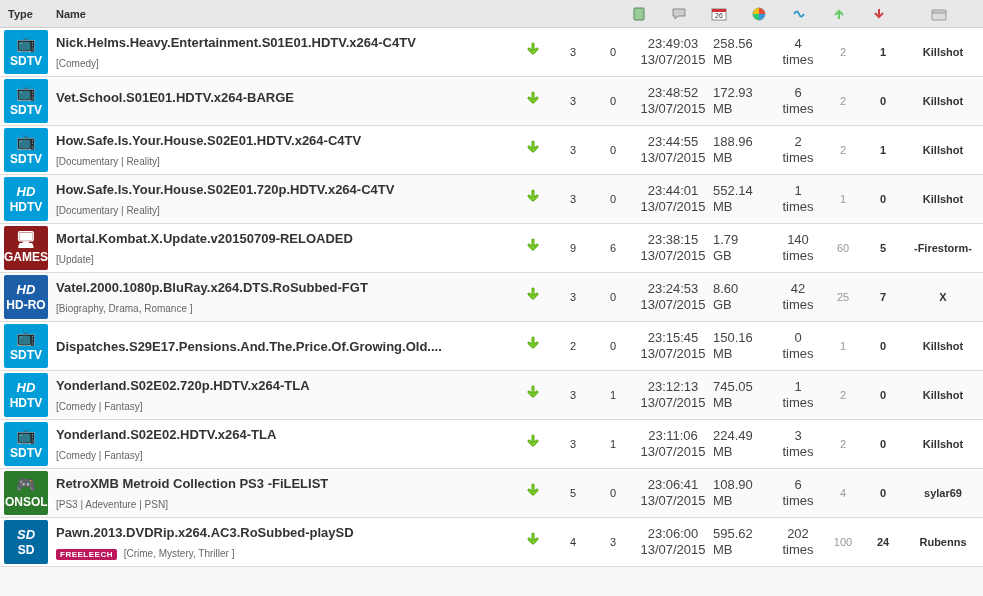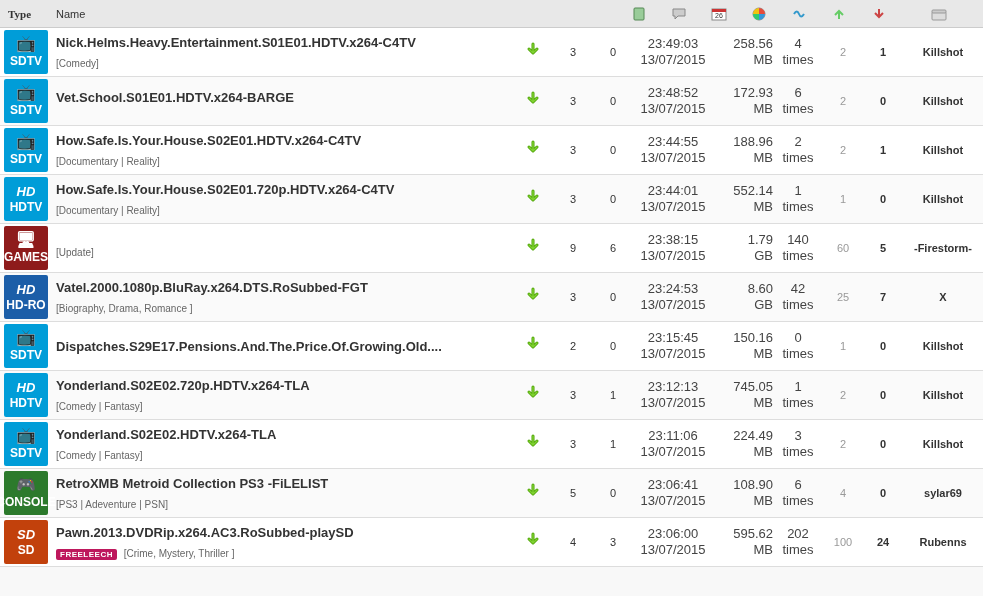--- a/index.html
+++ b/index.html
@@ -11,27 +11,27 @@
   }
   .container { width: 983px; }
   .header {
     display: flex;
     align-items: center;
     background: #e8e8e8;
     border-bottom: 1px solid #ccc;
     height: 28px;
     padding: 0 4px;
   }
-  .col-type  { width: 52px; font-weight: bold; padding-left:4px;font-family:Liberation Serif, serif; }
-  .col-name  { flex: 1; font-weight: normal; }
+  .col-type  { width: 52px; font-weight: bold; padding-left:4px; }
+  .col-name  { flex: 1; font-weight: bold; }
   .hicon     { width: 40px; text-align: center; font-size: 13px; }
   .col-snatch{ width: 40px; text-align: center; }
   .col-files { width: 40px; text-align: center; }
   .col-date  { width: 80px; text-align: center; }
-  .col-size  { width: 60px; text-align: right; }
+  .col-size  { width: 60px; text-align: left; }
   .col-times { width: 50px; text-align: center; }
   .col-seeds { width: 40px; text-align: center; color:#999;}
   .col-leech { width: 40px; text-align: center; font-weight:bold;}
   .col-uploader{ width: 80px; text-align: center; font-weight:bold;}
   .row {
     display: flex;
     align-items: center;
     border-bottom: 1px solid #ddd;
     min-height: 48px;
     background: #fff;
@@ -227,20 +227,21 @@
     <div class="col-seeds">1</div>
     <div class="col-leech">0</div>
     <div class="col-uploader">Killshot</div>
   </div>
       <div class="row">
     <div class="type-box" style="background:#8e1b1b">
       <span class="type-icon">🖥</span>
       <span class="type-label">GAMES</span>
     </div>
     <div class="name-cell">
+      <a class="title-link">Mortal.Kombat.X.Update.v20150709-RELOADED</a>
       <div class="tags">
         
         [Update]
       </div>
     </div>
     <div class="dl-arrow">
       <svg width="16" height="16">
             <path d="M8 2 L8 10 M4 7 L8 11 L12 7" fill="none" stroke="#4aa000" stroke-width="3" stroke-linecap="round" stroke-linejoin="round"></path>
             <path d="M8 2 L8 10 M4 7 L8 11 L12 7" fill="none" stroke="#7ed030" stroke-width="1.5" stroke-linecap="round" stroke-linejoin="round"></path>
           </svg>
@@ -379,21 +380,21 @@
     <div class="col-snatch">5</div>
     <div class="col-files">0</div>
     <div class="col-date small2line">23:06:41<br>13/07/2015</div>
     <div class="col-size small2line">108.90<br>MB</div>
     <div class="col-times small2line">6<br>times</div>
     <div class="col-seeds">4</div>
     <div class="col-leech">0</div>
     <div class="col-uploader">sylar69</div>
   </div>
       <div class="row">
-    <div class="type-box" style="background:#c2410c">
+    <div class="type-box" style="background:#0369a1">
       <span class="type-icon" style="font-size:13px;font-weight:bold;font-style:italic;">SD</span>
       <span class="type-label">SD</span>
     </div>
     <div class="name-cell">
       <a class="title-link">Pawn.2013.DVDRip.x264.AC3.RoSubbed-playSD</a>
       <div class="tags">
         <span class="badge">FREELEECH</span>
         [Crime, Mystery, Thriller ]
       </div>
     </div>

